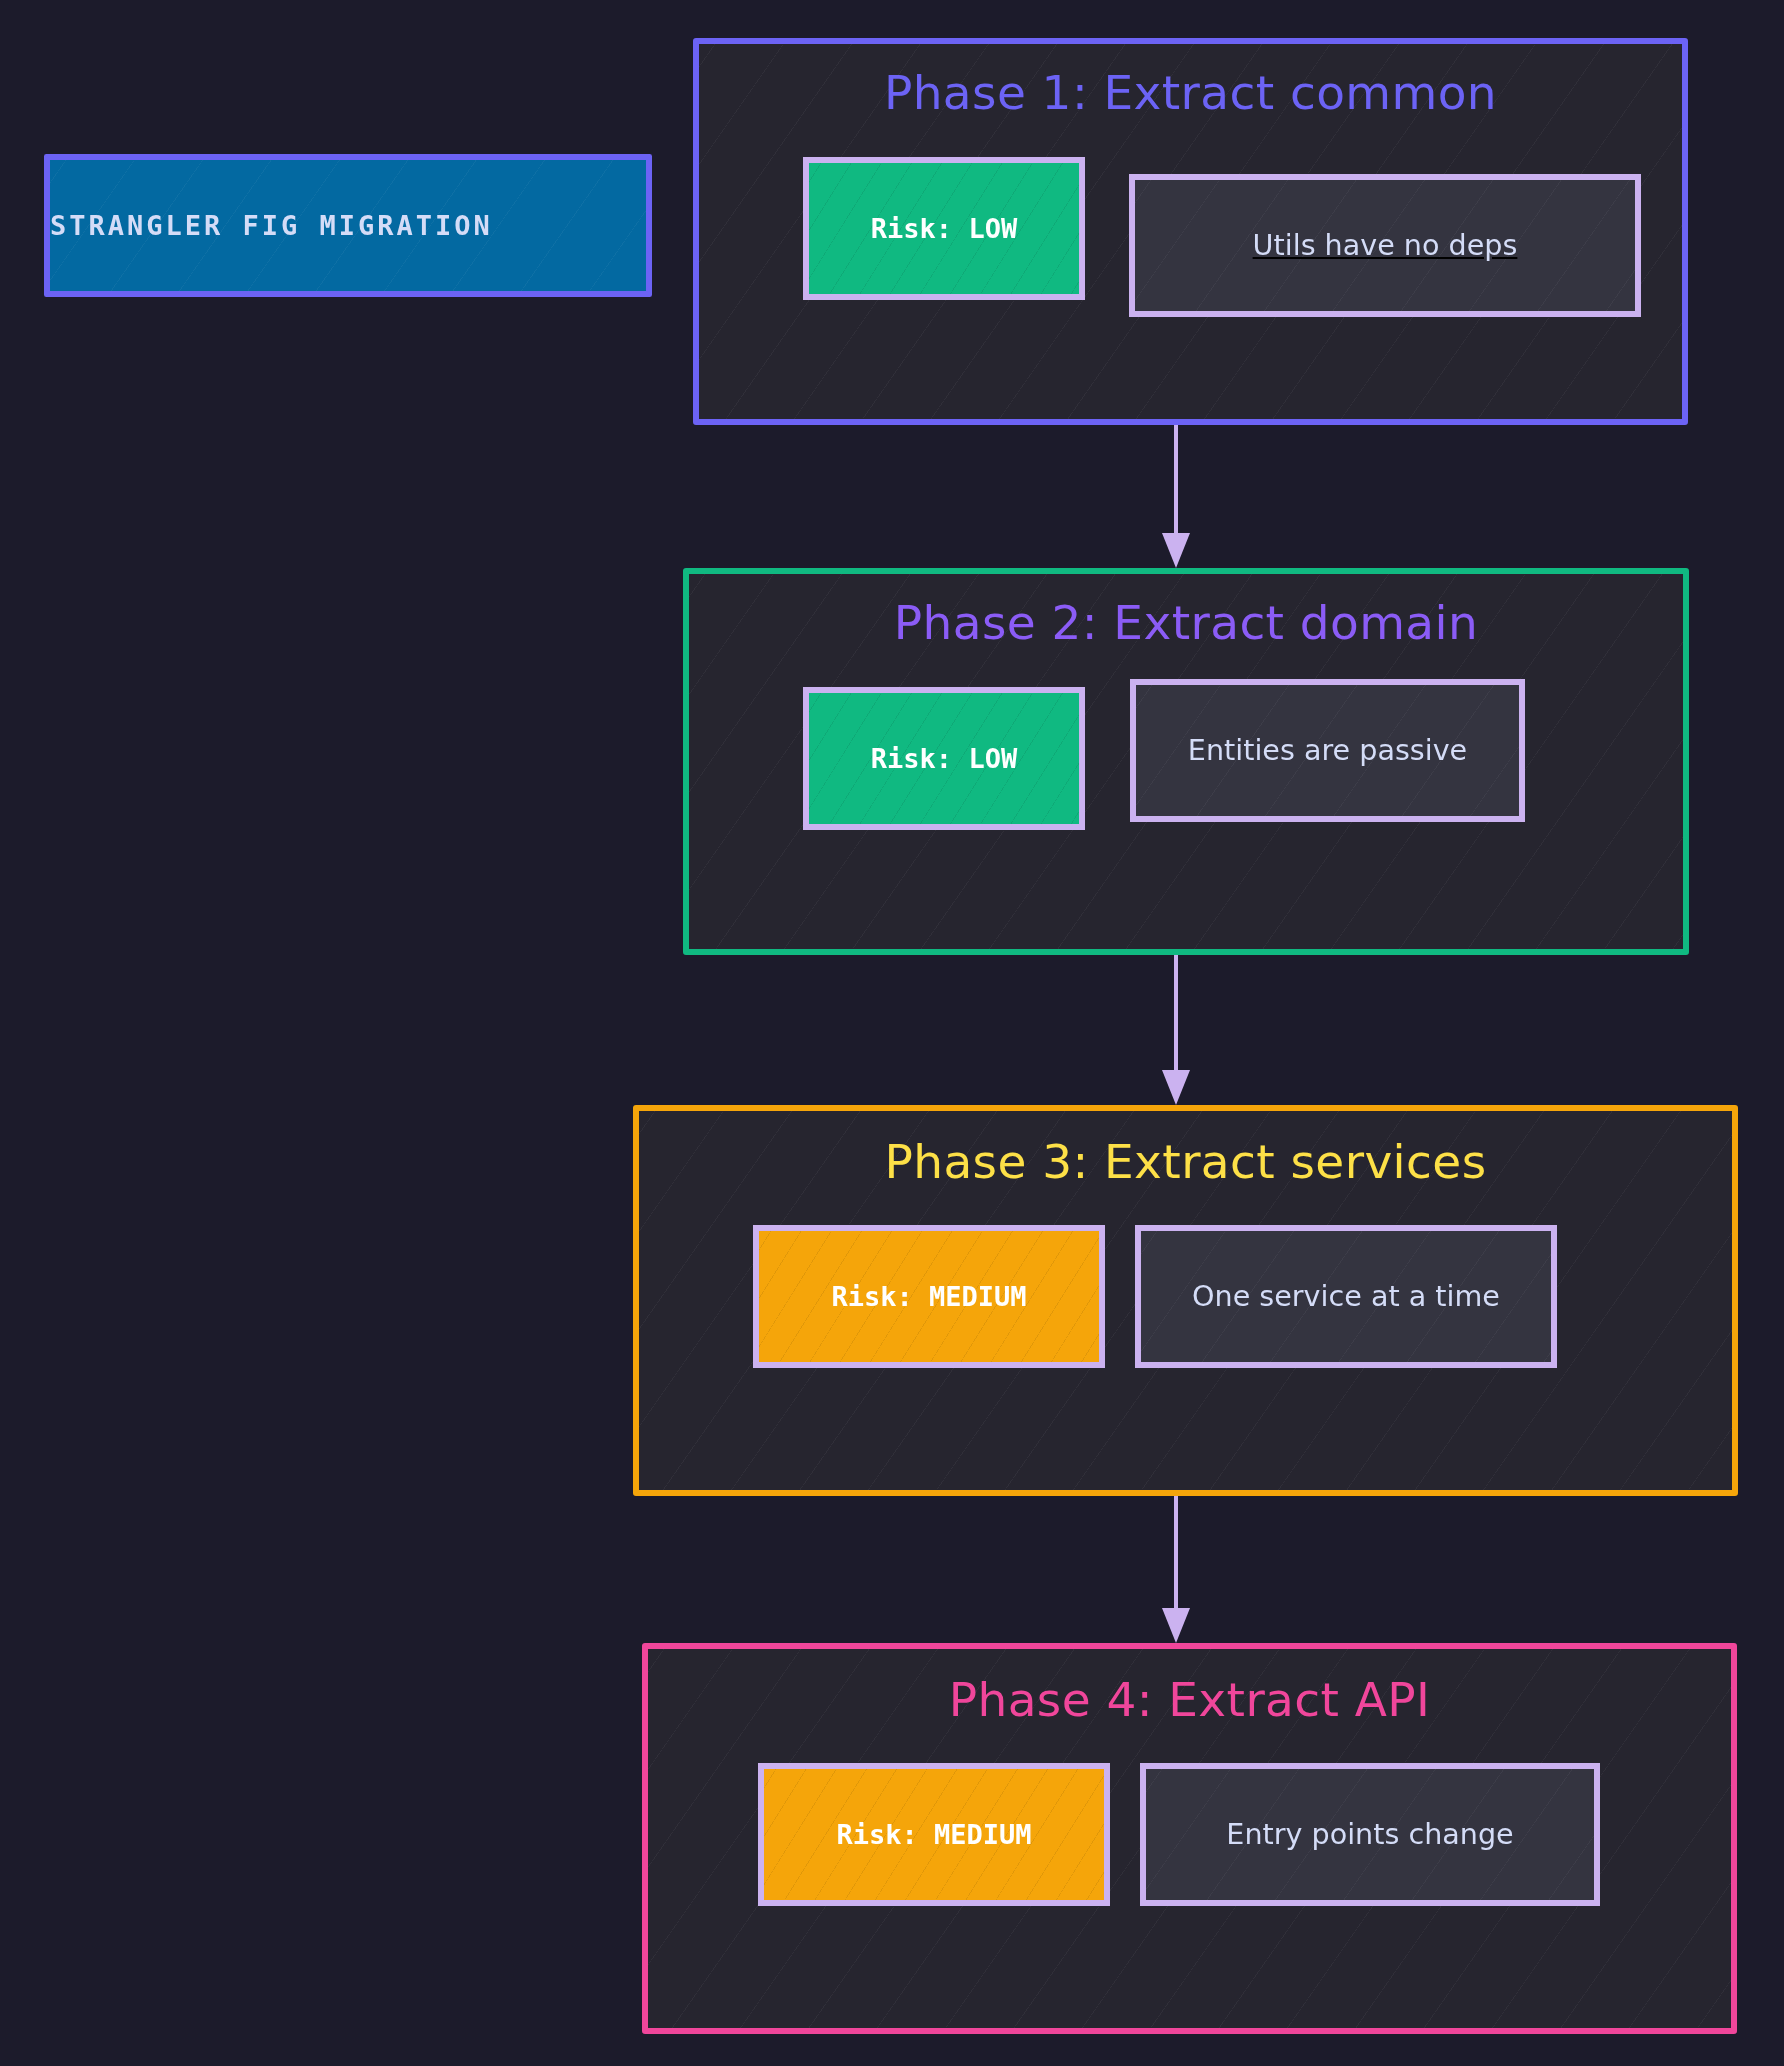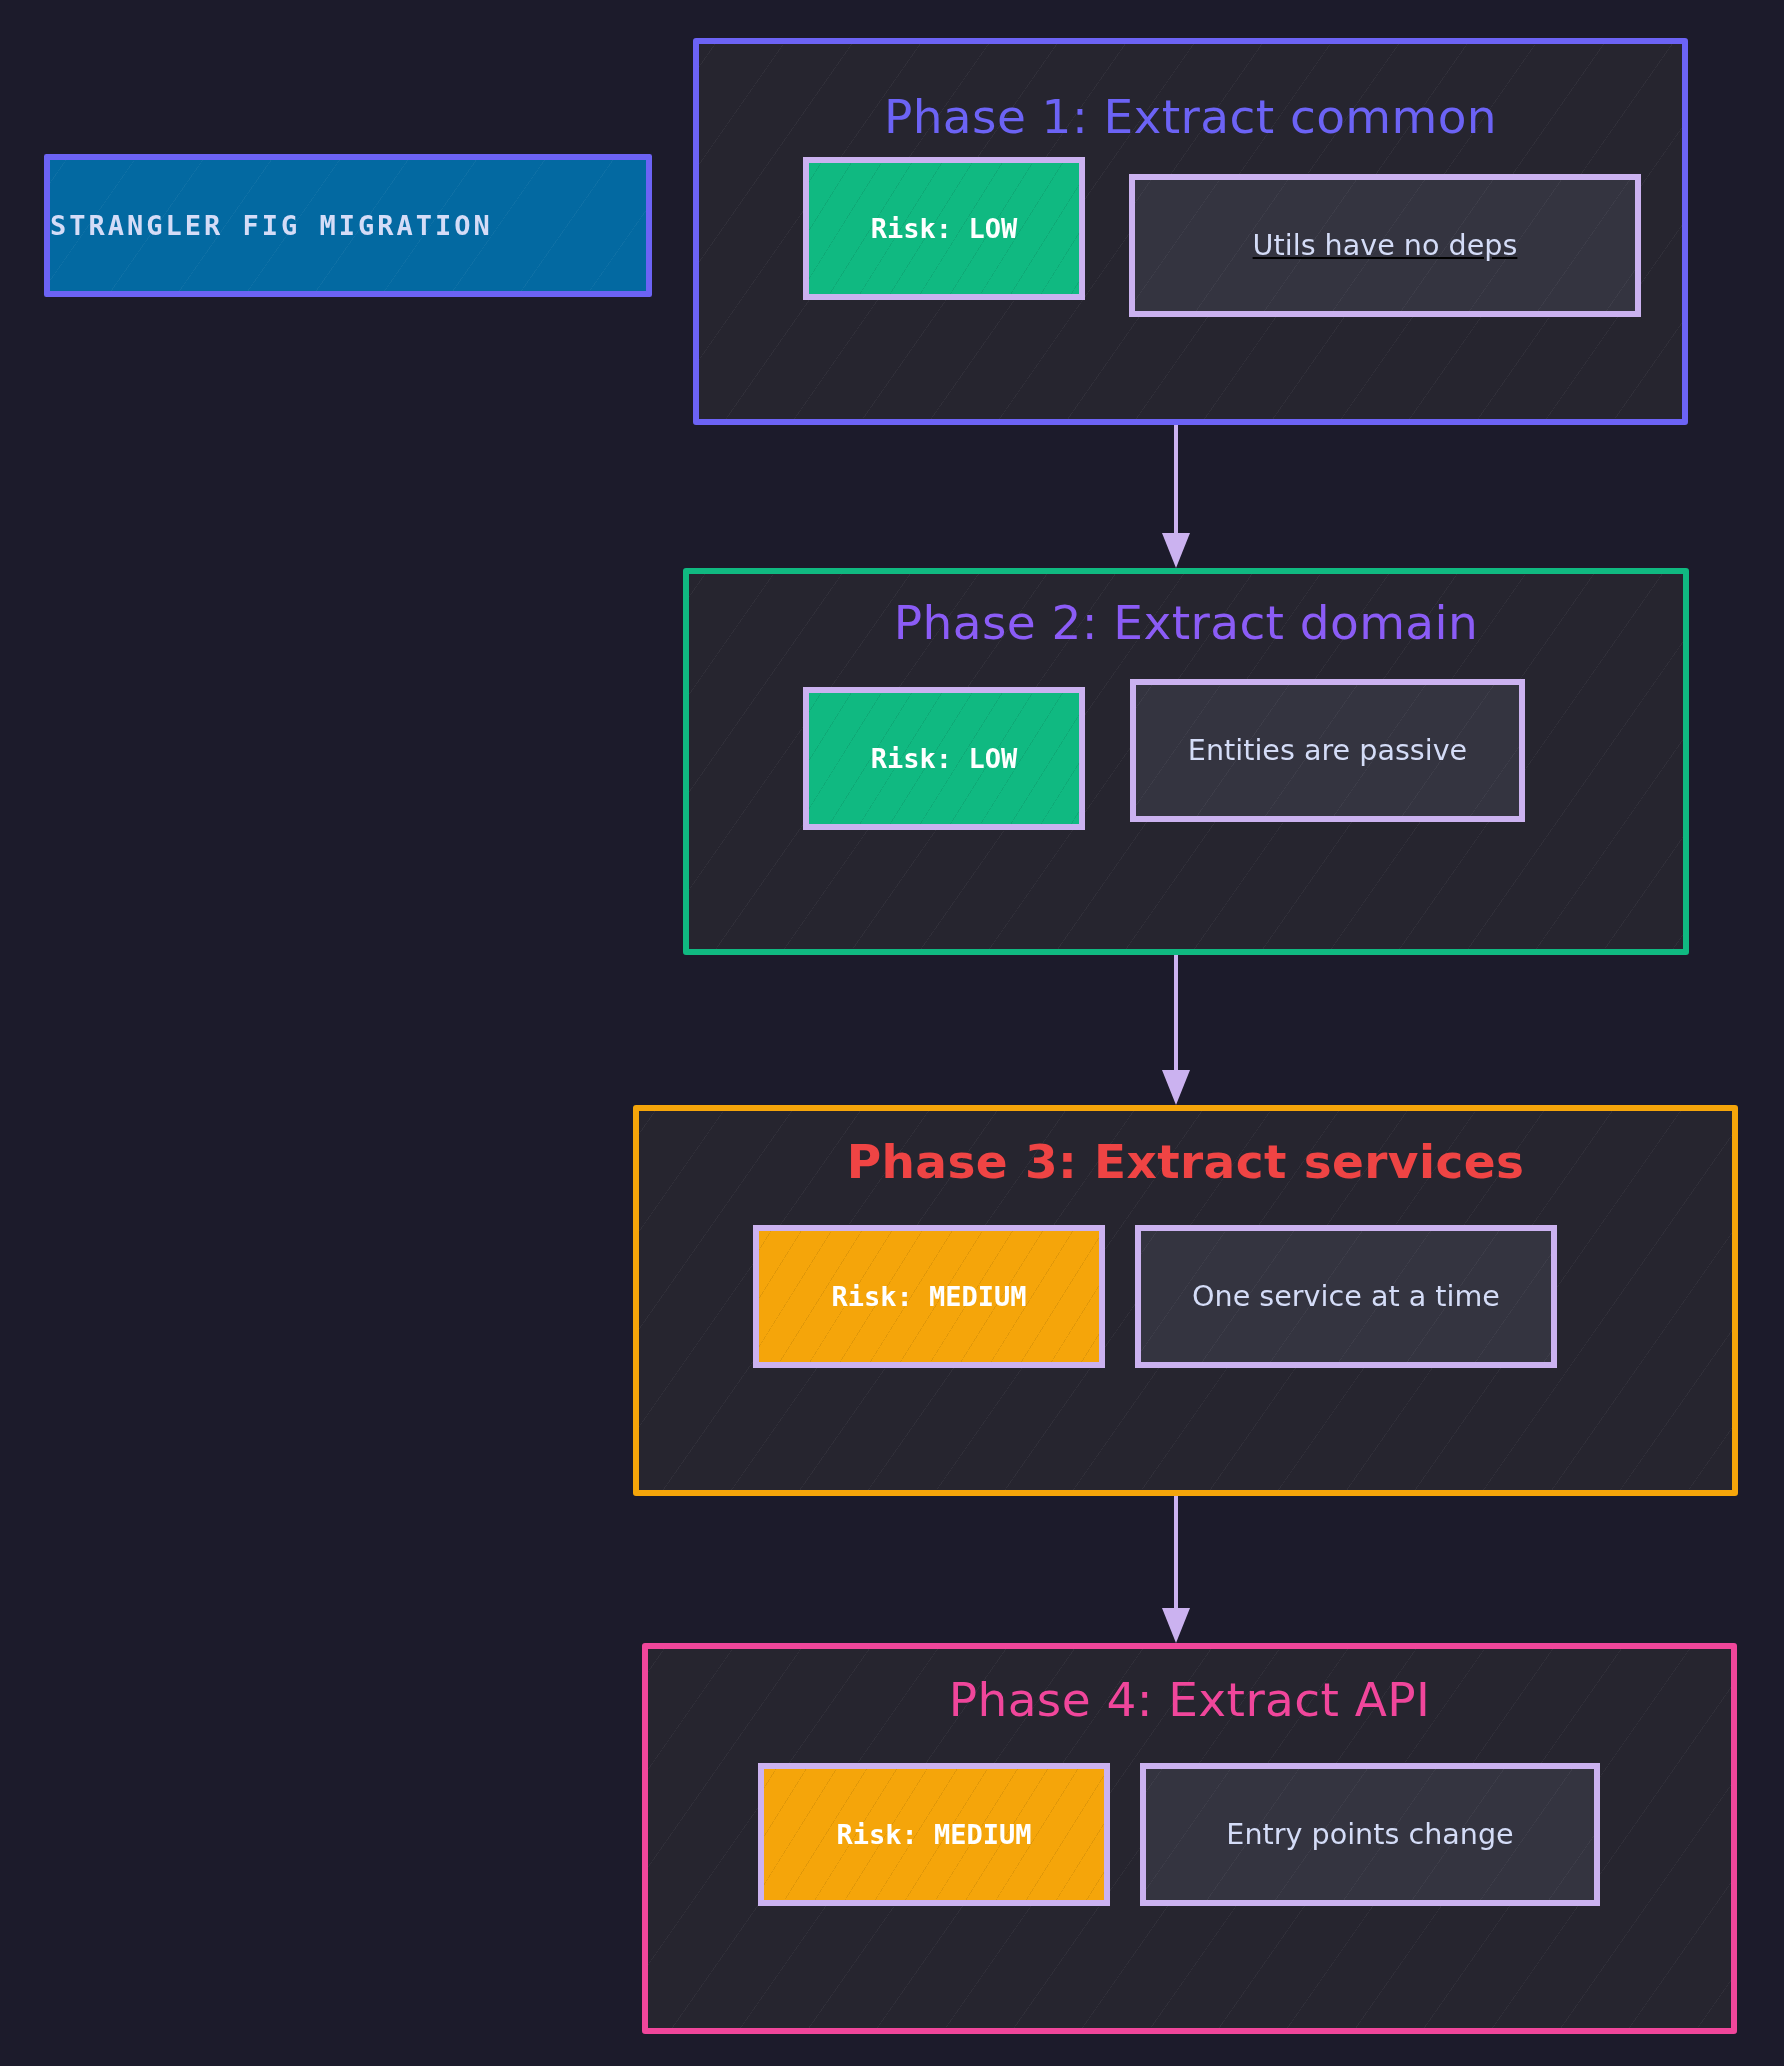--- a/index.html
+++ b/index.html
@@ -142,21 +142,21 @@
 </head>
 <body>
 
 <div class="abs rootnode" style="left:44px; top:154px; width:608px; height:143px;">
   <div class="hatch"></div>
   <span class="label">STRANGLER FIG MIGRATION</span>
 </div>
 
 <div class="abs phase" style="left:693px; top:38px; width:995px; height:387px; border-color:#6c63f5;">
   <div class="hatch"></div>
-  <div class="title" style="top:21px; color:#6c63f5;margin-top:24px;">Phase 1: Extract common</div>
+  <div class="title" style="top:21px; color:#6c63f5;">Phase 1: Extract common</div>
 
   <div class="abs leaf risk" style="left:104px; top:113px; width:282px; height:143px; background:#10b981;">
     <div class="hatch fine"></div>
     <span class="ltext">Risk: LOW</span>
   </div>
 
   <div class="abs leaf note" style="left:430px; top:130px; width:512px; height:143px;text-decoration:underline;">
     <div class="hatch"></div>
     <span class="ltext">Utils have no deps</span>
   </div>
@@ -182,21 +182,21 @@
   </div>
 </div>
 
 <div class="arrow" style="left:1161px; top:955px; width:30px; height:150px;">
   <div class="shaft" style="height:120px;"></div>
   <div class="head"></div>
 </div>
 
 <div class="abs phase" style="left:633px; top:1105px; width:1105px; height:391px; border-color:#f5a50a;">
   <div class="hatch"></div>
-  <div class="title" style="top:22.6px; color:#ef4444;font-weight:bold;">Phase 3: Extract services</div>
+  <div class="title" style="top:22.6px; color:#fde047;">Phase 3: Extract services</div>
 
   <div class="abs leaf risk" style="left:114px; top:114px; width:352px; height:143px; background:#f5a50a;">
     <div class="hatch fine"></div>
     <span class="ltext">Risk: MEDIUM</span>
   </div>
 
   <div class="abs leaf note" style="left:496px; top:114px; width:422px; height:143px;">
     <div class="hatch"></div>
     <span class="ltext">One service at a time</span>
   </div>

